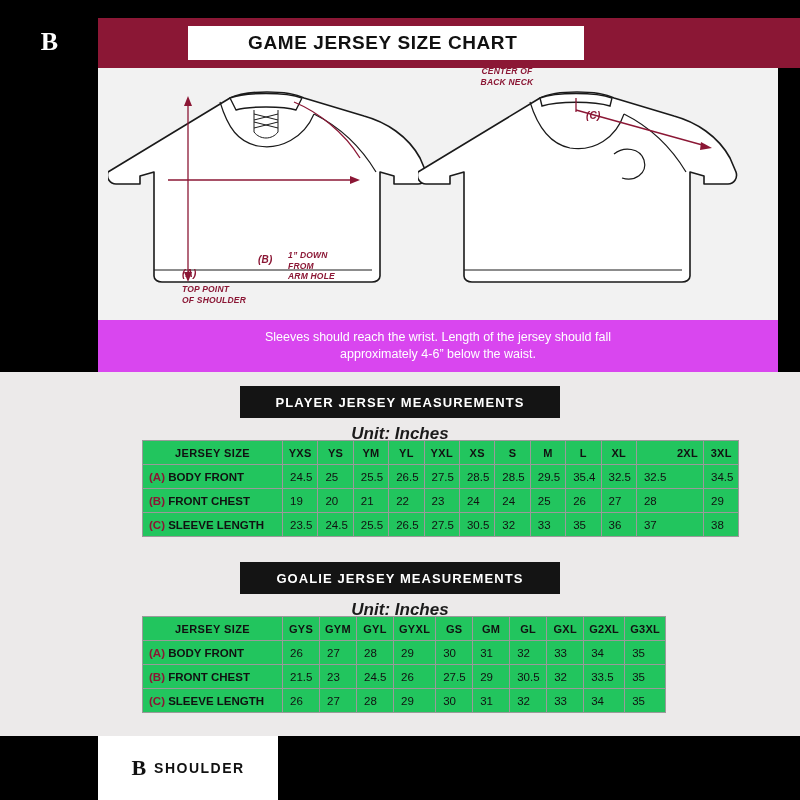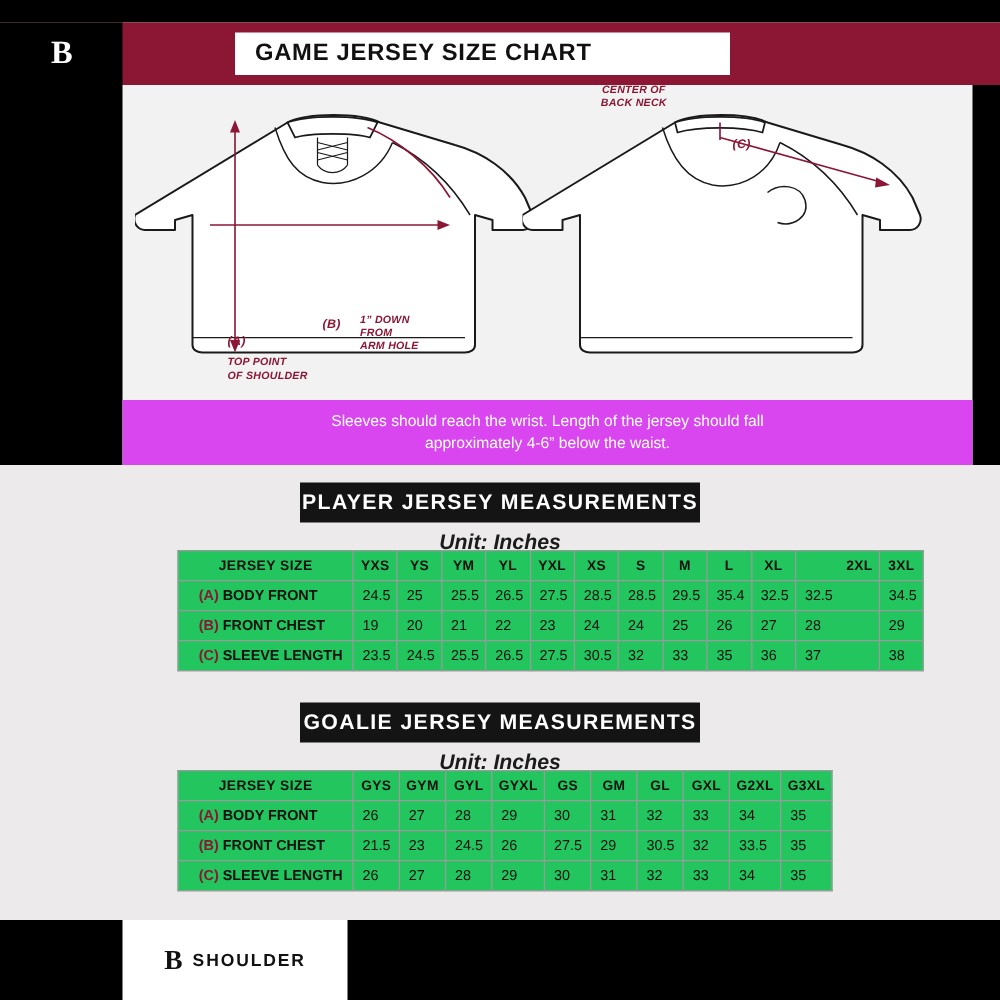--- a/index.html
+++ b/index.html
@@ -31,21 +31,21 @@
     display: flex; align-items: center; justify-content: center;
   }
   .logo-mark {
     color: #fff; font-family: "Liberation Serif", serif;
     font-size: 26px; font-weight: 700; letter-spacing: -1px;
     position: relative; top: -1px;
   }
   .title-plate {
     position: absolute; left: 188px; top: 26px; width: 396px; height: 34px;
     background: #ffffff;
-    display: flex; align-items: center;
+    display: flex; align-items: center; padding-left: 44px;
   }
   .title-plate .t {
     padding-left: 16px;
     font-size: 19px; font-weight: 700; letter-spacing: 0.6px;
     color: #111;
   }
 
   
   .art-panel {
     position: absolute; left: 0; top: 68px; width: 800px; height: 252px;
@@ -80,21 +80,21 @@
 
   
   .sec-gray {
     position: absolute; left: 0; width: 800px; background: #eceaea;
   }
   .plate {
     position: absolute;
     background: #141414;
     color: #fff;
     display: flex; align-items: center; justify-content: center;
-    font-size: 17px; font-weight: 700; letter-spacing: 1.1px;
+    font-size: 13px; font-weight: 700; letter-spacing: 1.1px;
   }
   .unit-label {
     position: absolute; width: 800px; text-align: center;
     font-size: 17px; font-style: italic; font-weight: 700; color: #1b1b1b;
   }
 
   
   table {
     border-collapse: collapse;
     background: #22c55e;
@@ -111,21 +111,21 @@
   }
   table thead td {
     font-weight: 700;
     font-size: 11px;
     letter-spacing: 0.3px;
   }
   td.rowlabel {
     text-align: left;
     font-weight: 700;
     font-size: 11.5px;
-    padding-left: 16px;
+    padding-left: 6px;
   }
   td.rowlabel .tag { color: #8b1735; font-weight: 700; }
   td.hdrlabel {
     text-align: center; font-weight: 700; letter-spacing: 0.4px;
   }
   td.valcell { text-align: left; padding-left: 7px; }
 
   .tbl-wrap { position: absolute; }
 
   

